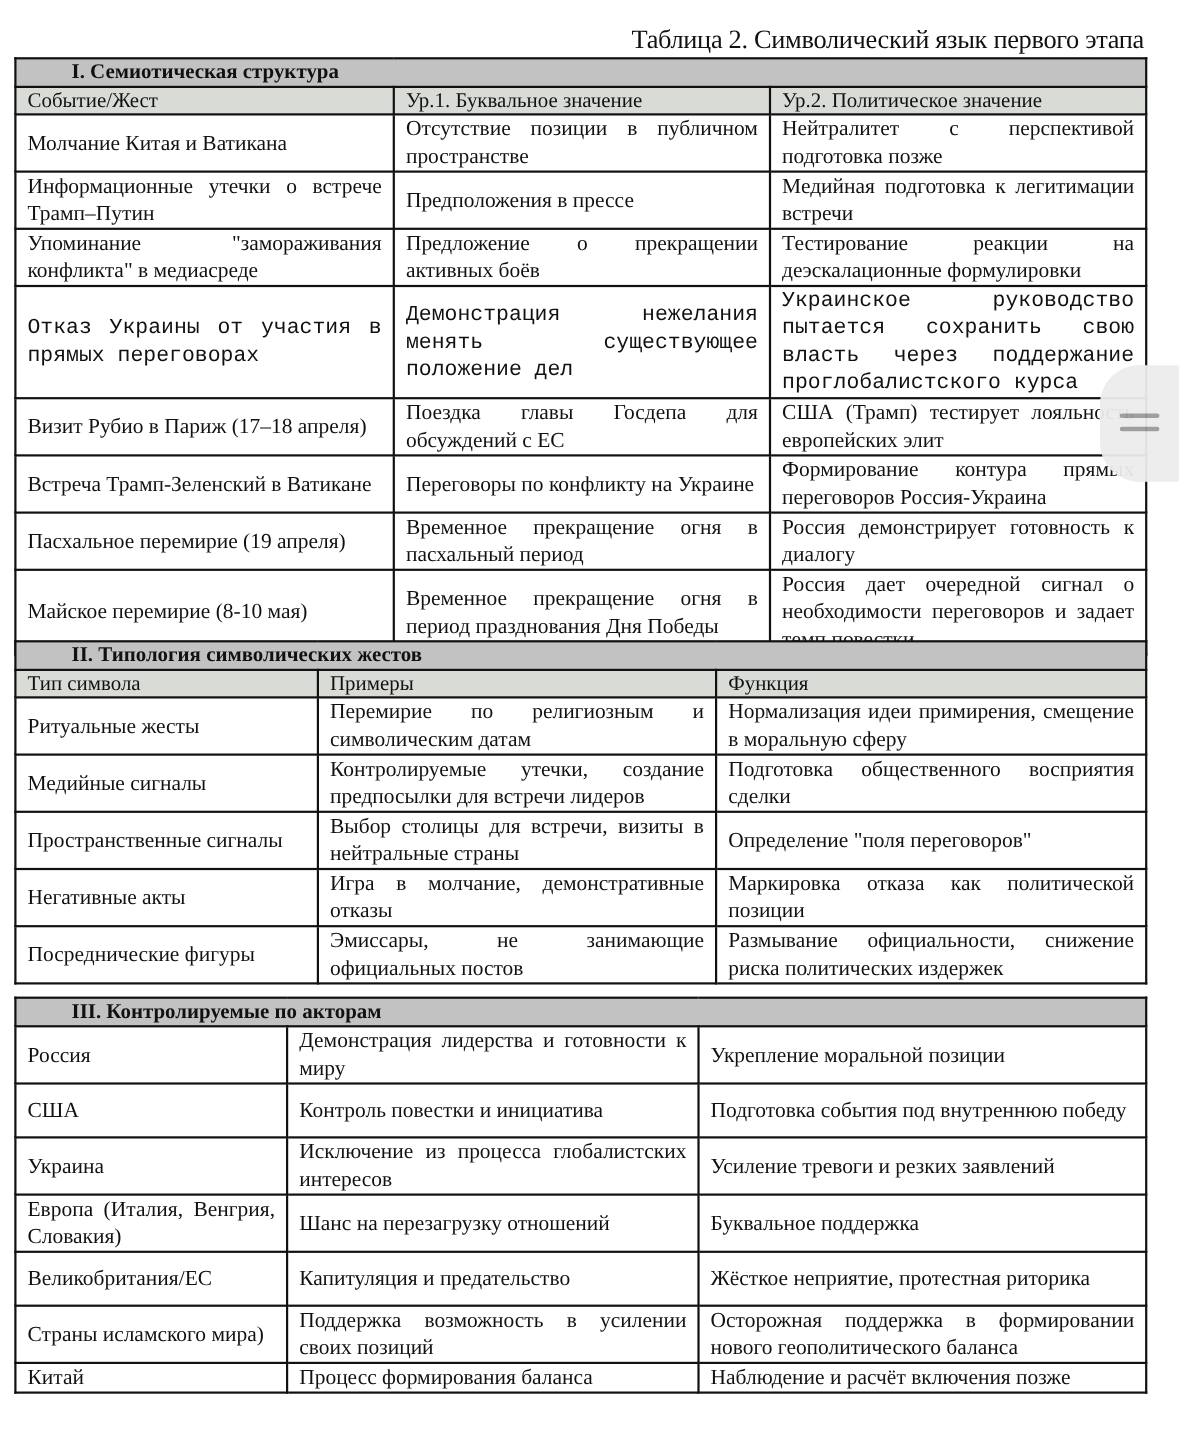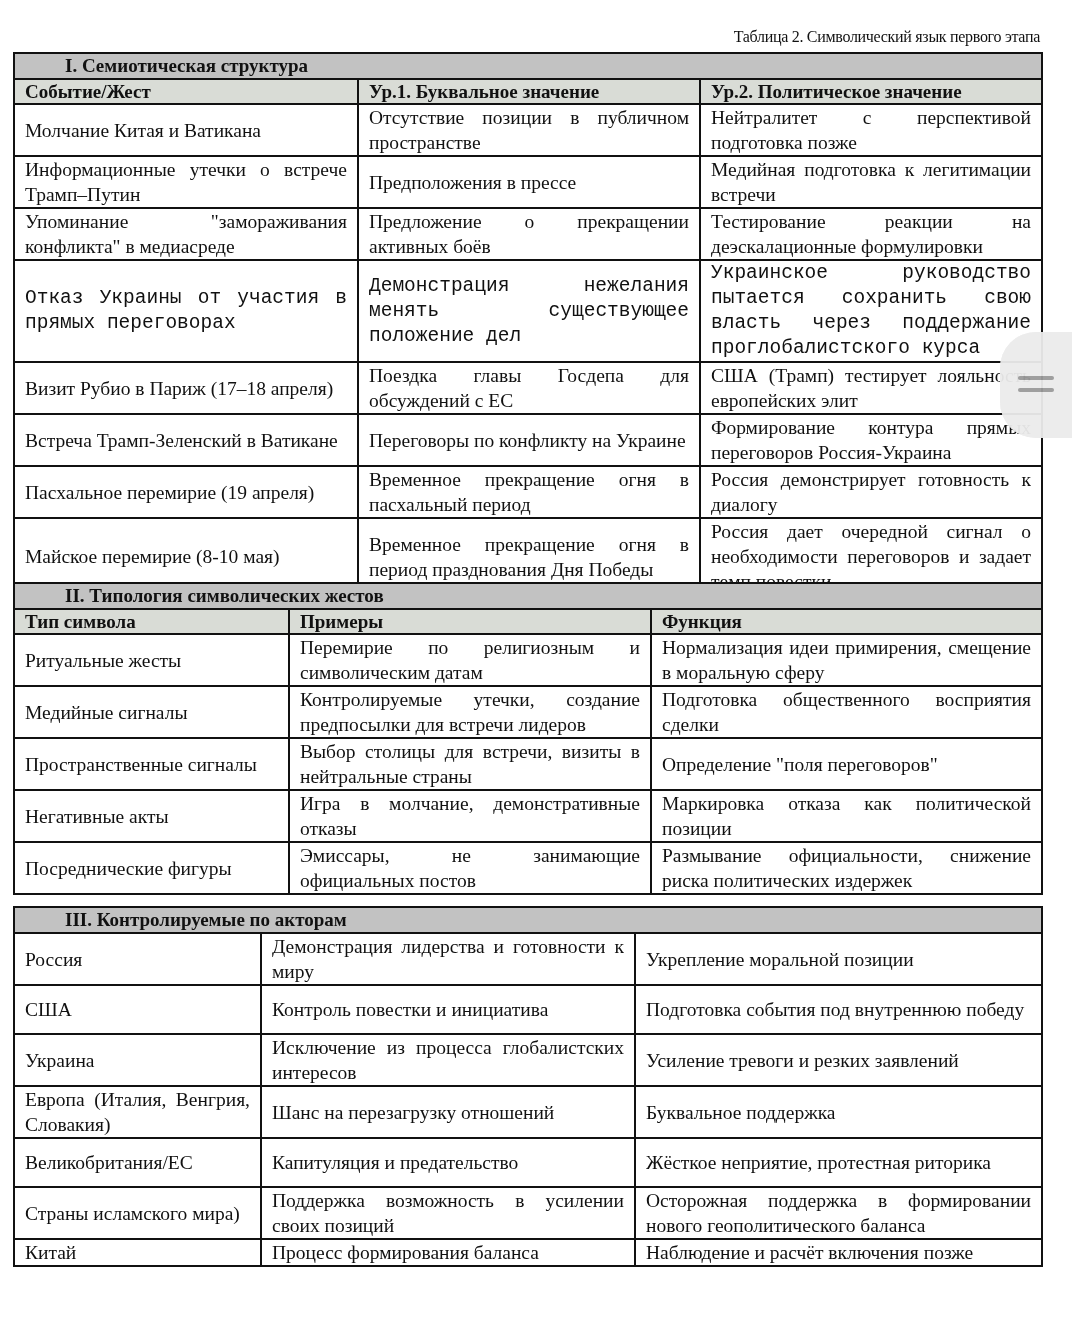--- a/index.html
+++ b/index.html
@@ -1,25 +1,25 @@
 <!DOCTYPE html>
 <html><head>
 <meta charset="utf-8">
 <style>
   html, body { margin: 0; padding: 0; background: #ffffff; }
   body { width: 1072px; height: 1319px; position: relative; overflow: hidden;
          font-family: "Liberation Serif", "DejaVu Serif", serif; color: #111; }
-  .caption { position: absolute; top: 22px; right: 32px; font-size: 16px; line-height: 30px;
+  .caption { position: absolute; top: 22px; right: 32px; font-size: 24px; line-height: 30px;
              letter-spacing: -0.3px; }
   table { position: absolute; left: 13px; width: 1028px; border-collapse: collapse; table-layout: fixed; }
   td, th { border: 2px solid #111; font-size: 19.5px; line-height: 25px; padding: 0 10px; vertical-align: middle;
            text-align: justify; text-align-last: left; }
   .sec-title td { background: #c2c2c2; font-weight: bold; font-size: 19px; line-height: 24px; height: 22px;
                   padding-left: 50px; text-align: left; }
-  .col-head th { background: #d9dcd6; font-weight: bold; text-align: center; height: 22px; line-height: 23px; font-size: 19px; }
+  .col-head th { background: #d9dcd6; font-weight: normal; text-align: center; height: 22px; line-height: 23px; font-size: 19px; }
   #t1 { top: 52px; }
   #t2 { top: 582px; }
   #t3 { top: 906px; }
   .r2 td { height: 47px; }
   .r4 td { height: 98px; font-family: Liberation Mono, monospace; }
   .r3 td { height: 73px; }
   .handle { position: absolute; left: 1000px; top: 332px; width: 72px; height: 106px;
             background: #ececec; border-radius: 36px 0 0 36px; opacity: 0.95; }
   .handle::before { content: ""; position: absolute; left: 0; top: 0; width: 100%; height: 100%;
             border-radius: 36px; background: #ececec; }

